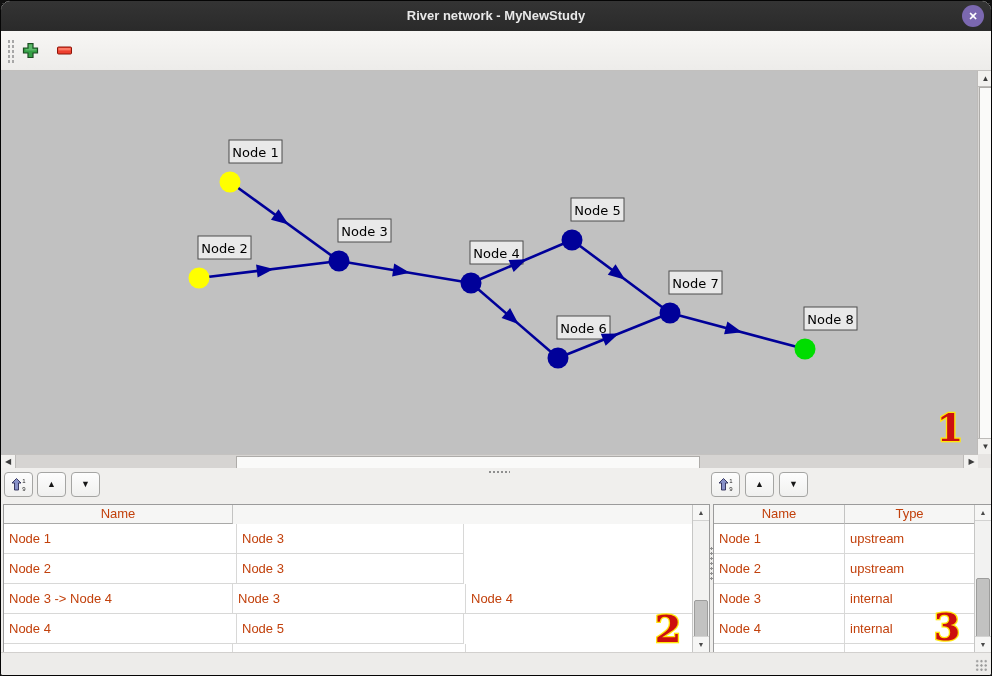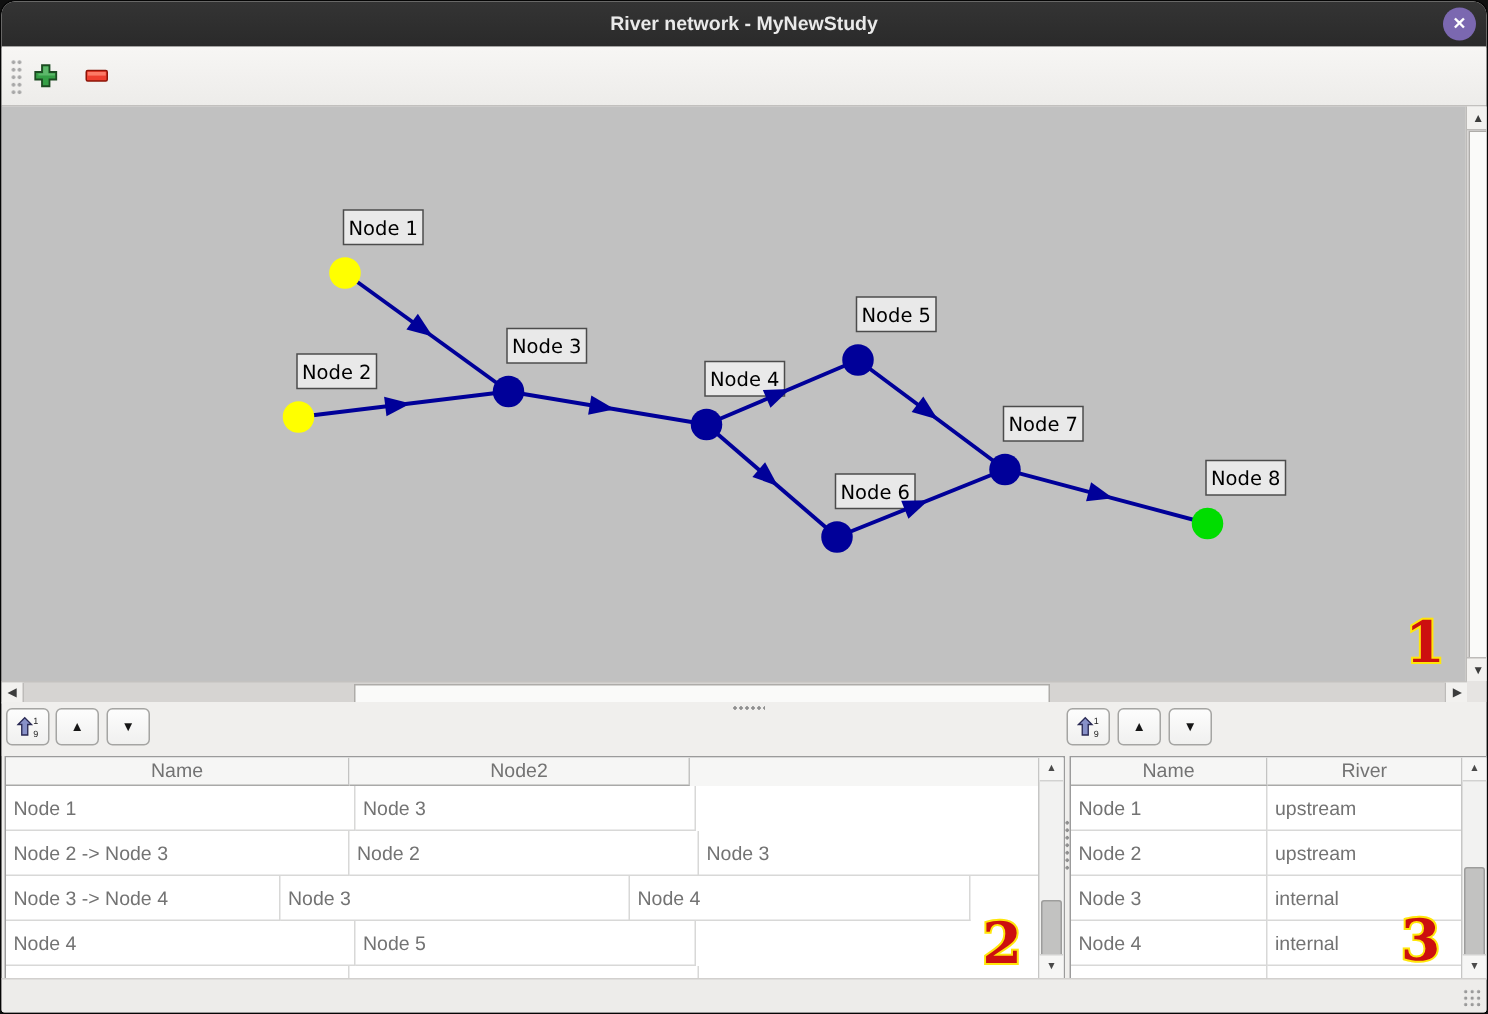--- a/index.html
+++ b/index.html
@@ -48,21 +48,21 @@
         display:flex;align-items:center;justify-content:center;cursor:pointer;color:#161616;}
   .pbtn .tri{font-size:9px;line-height:9px;}
   
   .ttable{position:absolute;top:503px;height:149px;box-sizing:border-box;background:#fff;
           border:1px solid #9b9b9b;overflow:hidden;}
   #left-table{left:2px;width:707px;}
   #right-table{left:712px;width:279px;}
   .trow{display:flex;height:30px;line-height:29px;background:#ffffff;}
   .thead{height:19px;line-height:18px;background:#f6f6f5;}
   .tcell{box-sizing:border-box;border-right:1px solid #d8d8d7;border-bottom:1px solid #d8d8d7;
-         padding-left:5px;font-size:13px;color:#737373;white-space:nowrap;overflow:hidden;}
+         padding-left:5px;font-size:13px;color:#c2410c;white-space:nowrap;overflow:hidden;}
   .th{text-align:center;padding-left:0;border-right:1px solid #c3c3c2;border-bottom:1px solid #a9a9a8;
       background:#f6f6f5;}
   .partial{height:9px;}
   .partial .tcell{border-bottom:none;}
   .tsb{position:absolute;right:0;top:0;bottom:0;width:16px;background:#f2f2f1;border-left:1px solid #c6c6c5;}
   .tsb-btn{position:absolute;left:0;right:0;height:15px;line-height:15px;background:#f6f6f5;
            color:#4a4a4a;font-size:7px;text-align:center;cursor:pointer;}
   .tsb-up{top:0;border-bottom:1px solid #d2d2d1;}
   .tsb-down{bottom:0;border-top:1px solid #d2d2d1;}
   .tsb-thumb{position:absolute;left:1px;right:1px;background:#c2c2c1;border:1px solid #9d9d9c;border-radius:2px;}
@@ -207,33 +207,31 @@
     <span class="tri">▲</span>
   </div>
   <div class="pbtn" style="left:778px">
     <span class="tri">▼</span>
   </div>
 
   <div class="ttable" id="left-table">
     <div id="left-rows">
         <div class="trow thead">
           <div class="tcell th" style="width: 229px;">Name</div>
-          <div class="tcell th" style="width: 227px;">Node2</div>
         </div>
         <div class="trow">
           <div class="tcell" style="width: 233px;">Node 1</div>
           <div class="tcell" style="width: 227px;">Node 3</div>
         </div>
         <div class="trow">
-          <div class="tcell" style="width: 229px;">Node 2 -&gt; Node 3</div>
           <div class="tcell" style="width: 233px;">Node 2</div>
           <div class="tcell" style="width: 227px;">Node 3</div>
         </div>
         <div class="trow">
-          <div class="tcell" style="width: 183px;">Node 3 -&gt; Node 4</div>
+          <div class="tcell" style="width: 229px;">Node 3 -&gt; Node 4</div>
           <div class="tcell" style="width: 233px;">Node 3</div>
           <div class="tcell" style="width: 227px;">Node 4</div>
         </div>
         <div class="trow">
           <div class="tcell" style="width: 233px;">Node 4</div>
           <div class="tcell" style="width: 227px;">Node 5</div>
         </div>
         <div class="trow partial">
           <div class="tcell" style="width: 229px;">&nbsp;</div>
           <div class="tcell" style="width: 233px;">&nbsp;</div>
@@ -244,21 +242,21 @@
       <div class="tsb-btn tsb-up"><span>▲</span></div>
       <div class="tsb-thumb" style="top:95px;height:43px"></div>
       <div class="tsb-btn tsb-down"><span>▼</span></div>
     </div>
   </div>
 
   <div class="ttable" id="right-table">
     <div id="right-rows">
         <div class="trow thead">
           <div class="tcell th" style="width: 131px;">Name</div>
-          <div class="tcell th" style="width: 130px;">River</div>
+          <div class="tcell th" style="width: 130px;">Type</div>
         </div>
         <div class="trow">
           <div class="tcell" style="width: 131px;">Node 1</div>
           <div class="tcell" style="width: 130px;">upstream</div>
         </div>
         <div class="trow">
           <div class="tcell" style="width: 131px;">Node 2</div>
           <div class="tcell" style="width: 130px;">upstream</div>
         </div>
         <div class="trow">

